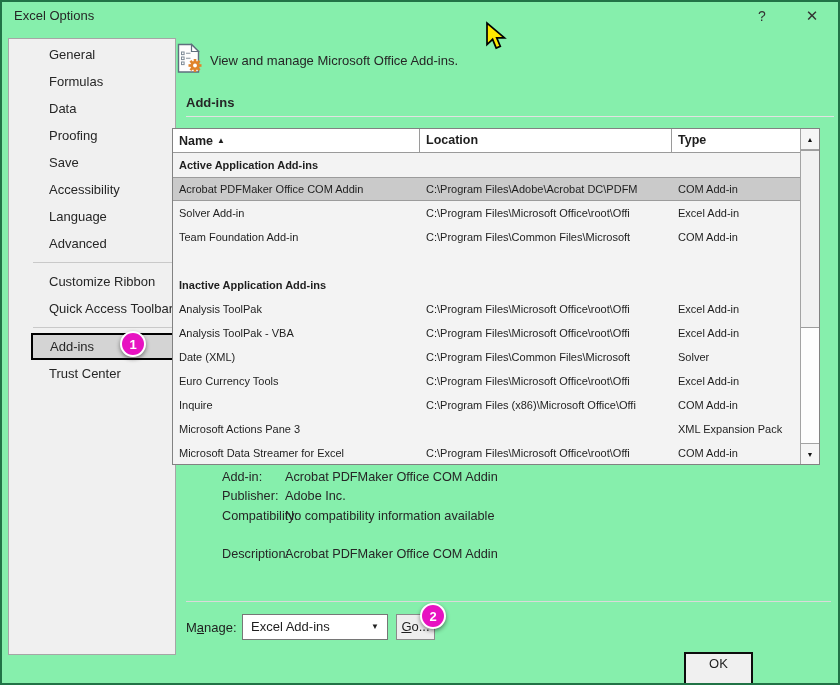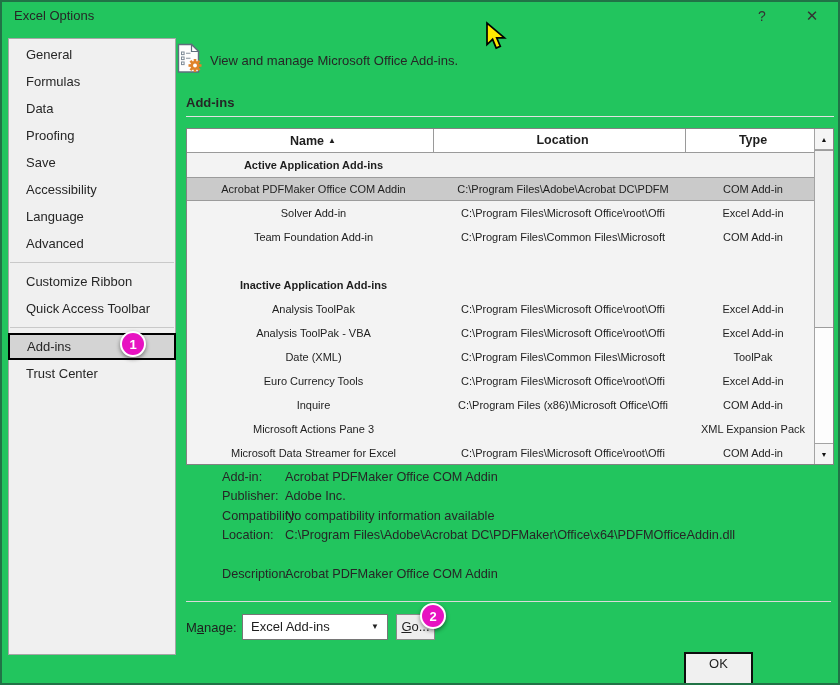--- a/index.html
+++ b/index.html
@@ -1,38 +1,38 @@
 <!DOCTYPE html>
 <html><head>
 <meta charset="utf-8">
 <style>
   html,body{margin:0;padding:0;background:#fff;}
-  .dialog{position:relative;width:840px;height:685px;background:#22c55e;
+  .dialog{position:relative;width:840px;height:685px;background:#86efac;
     font-family:"Liberation Sans",sans-serif;color:#1e1e1e;overflow:hidden;}
   .frame{position:absolute;inset:0;border:2px solid #217346;pointer-events:none;z-index:60;}
   
   .title{position:absolute;left:14px;top:8px;font-size:13px;color:#262626;}
   .tb-btn{position:absolute;top:4px;width:28px;height:24px;display:flex;align-items:center;justify-content:center;
     font-size:14px;color:#333;cursor:default;}
   .help-btn{left:748px;}
   .close-btn{left:798px;font-size:15px;}
   
   .sidebar{position:absolute;left:8px;top:38px;width:168px;height:617px;background:#f0f0f0;
-    border:1px solid #a6a6a6;box-sizing:border-box;padding-top:2px;}
+    border:1px solid #a6a6a6;box-sizing:border-box;padding-top:2px;padding-left:23px;}
   .side-item{height:27px;line-height:27px;padding-left:17px;font-size:13px;color:#262626;white-space:nowrap;}
   .side-item.selected{background:#d4d4d4;border:2px solid #000;box-sizing:border-box;line-height:23px;margin:0 -1px;}
   .side-divider{height:1px;background:#c9c9c9;margin:5px 1px;}
   
   .intro-icon{position:absolute;left:177px;top:43px;}
   .intro-text{position:absolute;left:210px;top:53px;font-size:13px;color:#262626;}
   .section-title{position:absolute;left:186px;top:95px;font-size:13px;font-weight:bold;color:#262626;}
   .rule1{position:absolute;left:186px;top:116px;width:648px;height:1px;background:#e2e2e2;}
   
-  .tbl{position:absolute;left:186px;top:128px;width:648px;height:337px;border:1px solid #828282;
-    box-sizing:border-box;background:#f3f3f3;text-align:center;}
+  .tbl{position:absolute;left:172px;top:128px;width:648px;height:337px;border:1px solid #828282;
+    box-sizing:border-box;background:#f3f3f3;}
   .thead{position:absolute;left:0;top:0;right:19px;height:24px;background:#ffffff;border-bottom:1px solid #9a9a9a;
     display:flex;box-sizing:border-box;}
   .th{font-size:12.5px;font-weight:bold;line-height:23px;padding-left:6px;box-sizing:border-box;
     border-right:1px solid #9a9a9a;white-space:nowrap;overflow:hidden;}
   .th.name{width:247px;}.th.loc{width:252px;}.th.type{flex:1;border-right:none;}
   .sort{font-size:8px;vertical-align:2px;margin-left:4px;}
   .tbody{position:absolute;left:0;top:24px;right:19px;bottom:0;}
   .t-row{height:24px;display:flex;font-size:11px;line-height:24px;white-space:nowrap;}
   .t-row.selected{background:#cacaca;border-top:1px solid #9b9b9b;border-bottom:1px solid #9b9b9b;
     box-sizing:border-box;line-height:22px;}
@@ -179,21 +179,21 @@
           <div class="cell c-type">Excel Add-in</div>
         </div>
         <div class="t-row item">
           <div class="cell c-name">Analysis ToolPak - VBA</div>
           <div class="cell c-loc">C:\Program Files\Microsoft Office\root\Offi</div>
           <div class="cell c-type">Excel Add-in</div>
         </div>
         <div class="t-row item">
           <div class="cell c-name">Date (XML)</div>
           <div class="cell c-loc">C:\Program Files\Common Files\Microsoft</div>
-          <div class="cell c-type">ToolPak</div>
+          <div class="cell c-type">Solver</div>
         </div>
         <div class="t-row item">
           <div class="cell c-name">Euro Currency Tools</div>
           <div class="cell c-loc">C:\Program Files\Microsoft Office\root\Offi</div>
           <div class="cell c-type">Excel Add-in</div>
         </div>
         <div class="t-row item">
           <div class="cell c-name">Inquire</div>
           <div class="cell c-loc">C:\Program Files (x86)\Microsoft Office\Offi</div>
           <div class="cell c-type">COM Add-in</div>
@@ -226,24 +226,20 @@
         <div class="d-value">Acrobat PDFMaker Office COM Addin</div>
       </div>
       <div class="d-row">
         <div class="d-label">Publisher:</div>
         <div class="d-value">Adobe Inc.</div>
       </div>
       <div class="d-row">
         <div class="d-label">Compatibility:</div>
         <div class="d-value">No compatibility information available</div>
       </div>
-      <div class="d-row">
-        <div class="d-label">Location:</div>
-        <div class="d-value">C:\Program Files\Adobe\Acrobat DC\PDFMaker\Office\x64\PDFMOfficeAddin.dll</div>
-      </div>
       <div class="d-row gap">
         <div class="d-label">Description:</div>
         <div class="d-value">Acrobat PDFMaker Office COM Addin</div>
       </div>
     </div>
   <div class="rule2"></div>
 
   <div class="manage-label"><span>M</span><span class="accel">a</span><span>nage:</span></div>
   <div class="dropdown">
     <span>Excel Add-ins</span>

